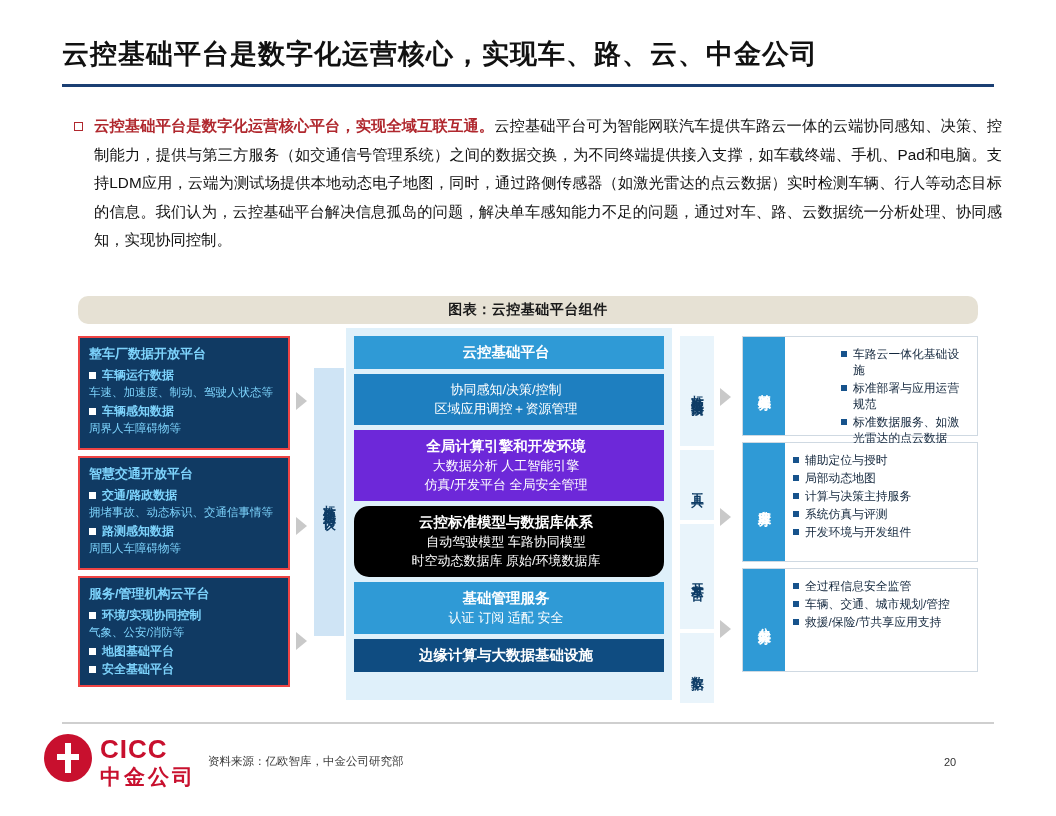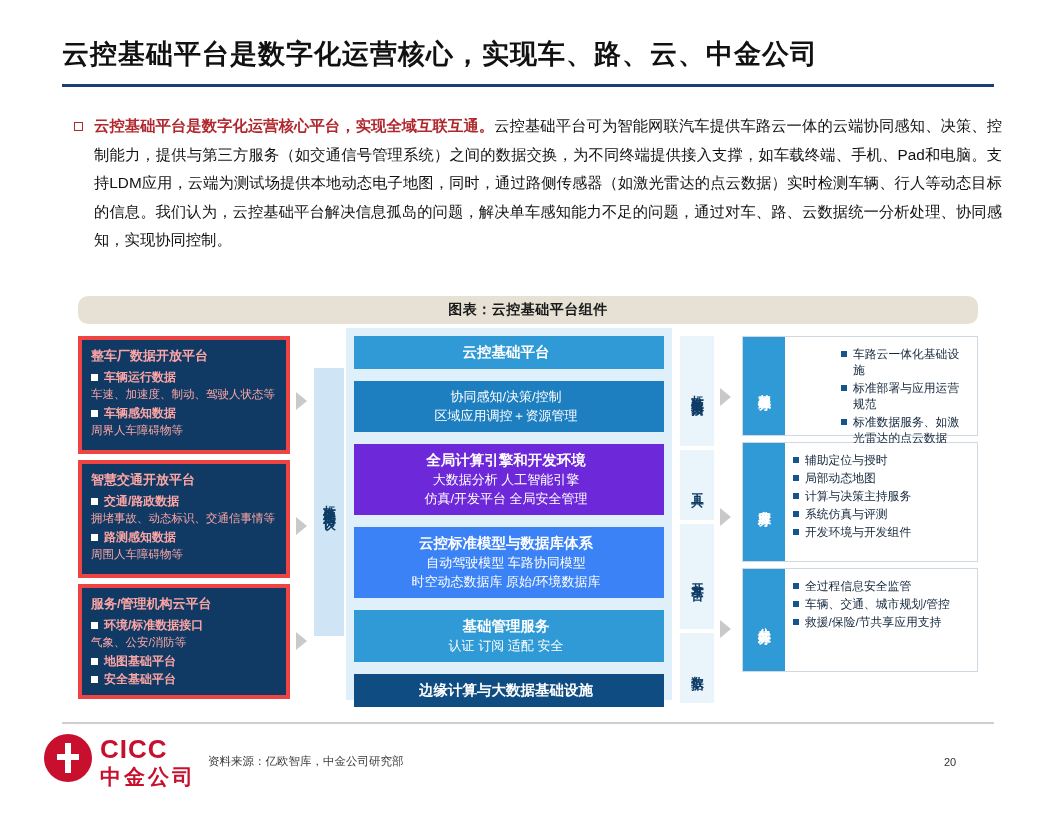--- a/index.html
+++ b/index.html
@@ -47,21 +47,21 @@
     letter-spacing:.5px;
     border-radius:10px;
   }
 
   
   .fig{position:absolute;left:78px;top:332px;width:900px;height:378px;}
 
   
   .leftcol{position:absolute;left:0;top:4px;width:212px;}
   .lcard{
-    background:#103a63;color:#fca5a5;border:4px solid #ef4444;
+    background:#103a63;color:#7dd3fc;border:2px solid #ef4444;
     padding:7px 9px 8px 9px;margin-bottom:6px;
   }
   .lcard .hd{font-size:13px;font-weight:bold;margin-bottom:5px;}
   .lrow{display:flex;align-items:flex-start;margin-top:3px;}
   .lrow .sq{
     width:7px;height:7px;background:#ffffff;flex:0 0 7px;
     margin-top:4px;margin-right:6px;
   }
   .lrow .tx{font-size:12px;font-weight:bold;line-height:15px;}
   .lsub{font-size:11.5px;line-height:15px;margin:2px 0 4px 0;}
@@ -79,28 +79,28 @@
     background:#cfe4f5;color:#0e3c66;
     display:flex;align-items:center;justify-content:center;
     font-size:12.5px;font-weight:bold;line-height:15px;
     text-align:center;
   }
   .protocol span{writing-mode:vertical-rl;text-orientation:upright;letter-spacing:2px;}
 
   
   .center{position:absolute;left:276px;top:4px;width:310px;}
   .cbox{
-    margin-bottom:12px;color:#fff;text-align:center;padding:6px 6px 7px 0;
+    margin-bottom:5px;color:#fff;text-align:center;padding:6px 6px 7px 0;
   }
   .cbox .t1{font-size:14.5px;font-weight:bold;line-height:20px;}
   .cbox .t2{font-size:13px;line-height:19px;}
   .c1{background:#2f9ad6;}
   .c2{background:#1e7fc0;}
   .c3{background:#6d28d9;}
-  .c4{background:#3b82f6;}
+  .c4{background:#000000;border-radius:15px;}
   .c5{background:#2f9ad6;}
   .c6{background:#0f4c81;}
   .center-frame{
     position:absolute;left:268px;top:-4px;width:326px;height:372px;
     background:#dff0fa;z-index:-1;
   }
 
   
   .ifacecol{position:absolute;left:602px;top:4px;width:34px;}
   .ifbox{
@@ -205,21 +205,21 @@
           <span class="sq"></span>
           <span class="tx">路测感知数据</span>
         </div>
         <div class="lsub">周围人车障碍物等</div>
       </div>
 
       <div class="lcard">
         <div class="hd">服务/管理机构云平台</div>
         <div class="lrow">
           <span class="sq"></span>
-          <span class="tx">环境/标准数据接口</span>
+          <span class="tx">环境/实现协同控制</span>
         </div>
         <div class="lsub">气象、公安/消防等</div>
         <div class="lrow">
           <span class="sq"></span>
           <span class="tx">地图基础平台</span>
         </div>
         <div class="lrow">
           <span class="sq"></span>
           <span class="tx">安全基础平台</span>
         </div>

